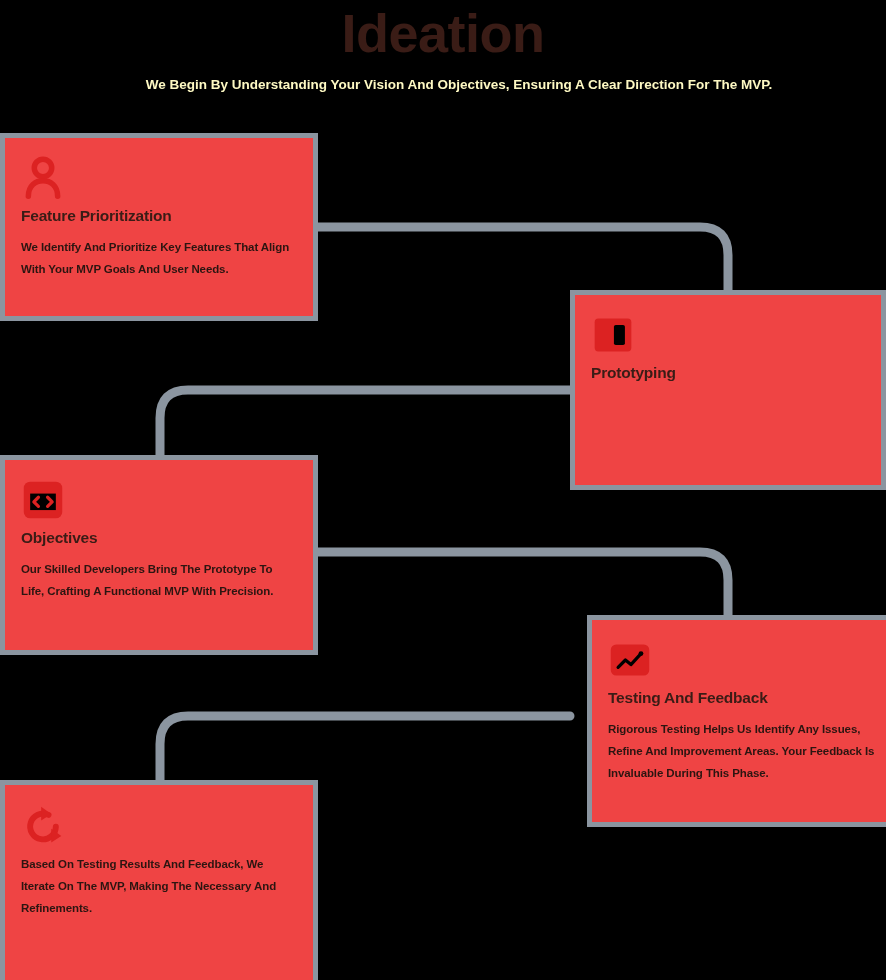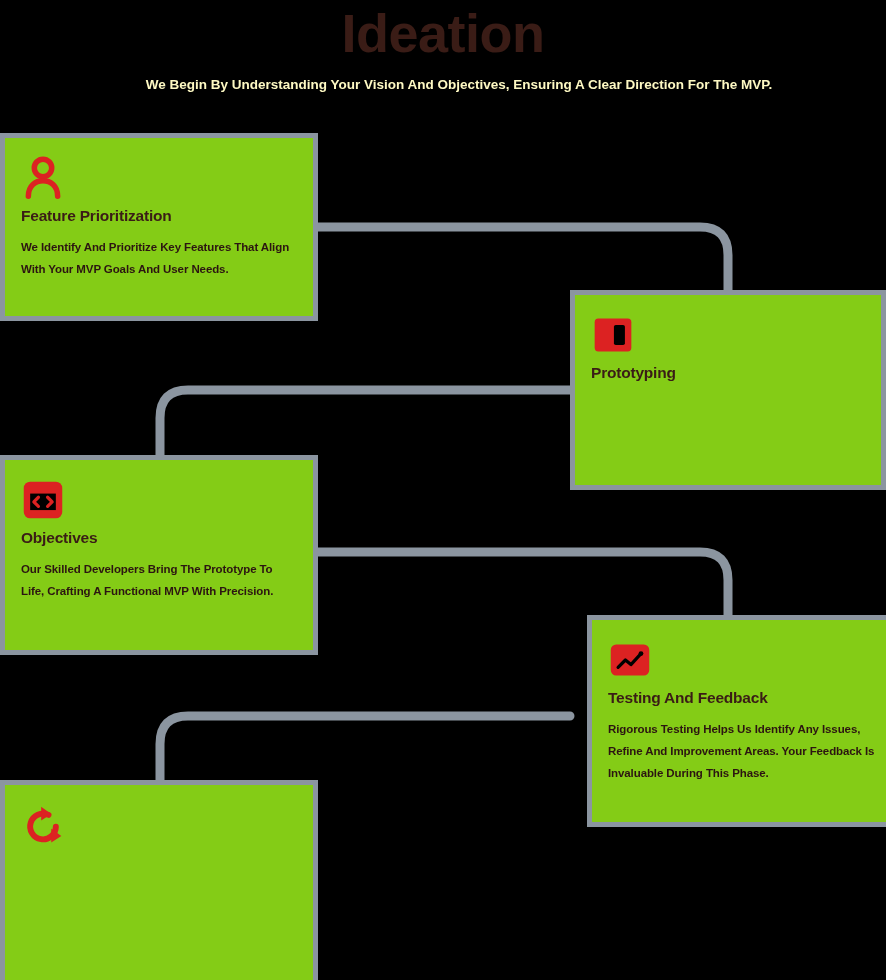--- a/index.html
+++ b/index.html
@@ -56,21 +56,21 @@
     top: 0;
     width: 886px;
     height: 980px;
     pointer-events: none;
   }
 
   
   .card {
     position: absolute;
     box-sizing: border-box;
-    background: #84cc16;
+    background: #ef4444;
     border: 5px solid #8b95a0;
     padding: 18px 20px 14px 16px;
   }
   .card-left  { left: 0px;   width: 318px; }
   .card-right { left: 570px; width: 316px; }
 
   .card-icon {
     width: 44px;
     height: 44px;
     display: block;
@@ -156,13 +156,14 @@
   <div class="card-title">Testing And Feedback</div>
   <div class="card-desc">Rigorous Testing Helps Us Identify Any Issues, Refine And Improvement Areas. Your Feedback Is Invaluable During This Phase.</div>
 </div>
 
 <div class="card card-left" id="card-4">
   <svg class="card-icon" viewBox="0 0 48 48">
     <path d="M 38 26 A 14 14 0 1 1 30 13" fill="none" stroke="#dc2222" stroke-width="6.5" stroke-linecap="round"></path>
     <path d="M 22 4 L 33 12 L 22 19 Z" fill="#dc2222"></path>
     <path d="M 33 28 L 44 36 L 33 43 Z" fill="#dc2222"></path>
   </svg>
+  <div class="card-desc">Based On Testing Results And Feedback, We Iterate On The MVP, Making The Necessary And Refinements.</div>
 </div>
 
 </body></html>

